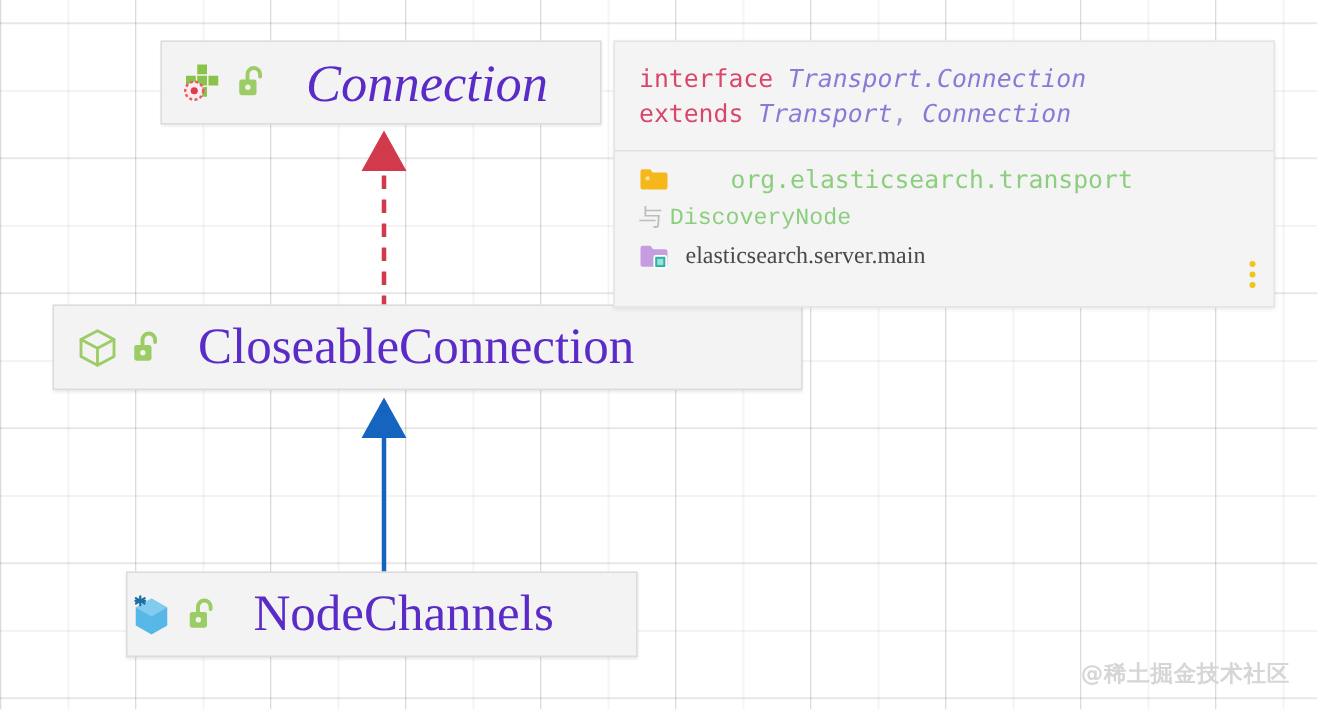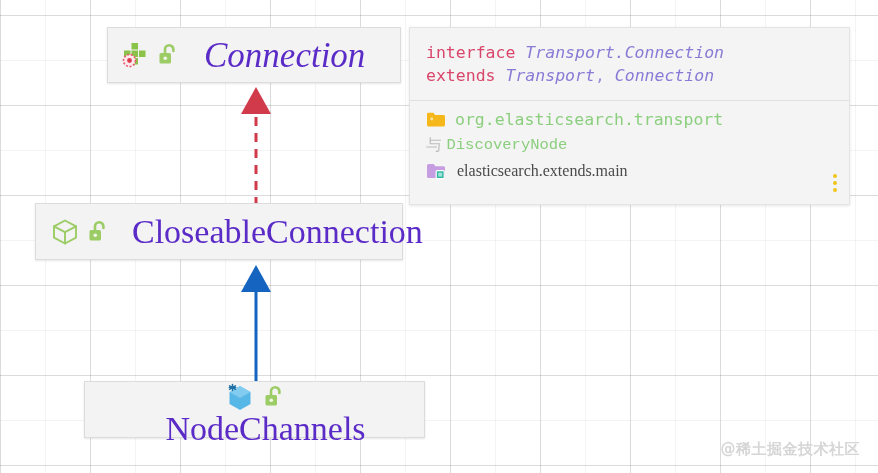--- a/index.html
+++ b/index.html
@@ -65,31 +65,30 @@
   #node-connection {
     left: 107px; top: 27px; width: 294px; height: 56px;
     padding-left: 12px;
   }
   #node-connection .node-label {
     font-size: 35px;
     margin-left: 24px;
     text-align: right;
   }
   #node-closeable {
-    left: 35px; top: 203px; width: 368px; height: 57px;
+    left: 35px; top: 203px; width: 500px; height: 57px;
     padding-left: 14px;
   }
   #node-closeable .node-label {
     font-size: 34px;
     margin-left: 22px;
   }
   #node-nodechannels {
     left: 84px; top: 381px; width: 341px; height: 57px;
     padding-left: 0;
-    flex-direction: column;
   }
   #node-nodechannels .node-label {
     font-size: 34px;
     margin-left: 22px;
   }
 
   
   .edge {
     position: absolute;
     pointer-events: none;
@@ -143,20 +142,21 @@
     display: inline-flex;
     align-items: center;
     justify-content: center;
     margin-right: 9px;
   }
   .meta-text-mono {
     font-family: "DejaVu Sans Mono", "Liberation Mono", monospace;
     font-size: 16.5px;
     color: #8bcf7e;
     white-space: nowrap;
+    margin-left: 32px;
   }
   .meta-text-green {
     font-family: Liberation Mono, monospace;
     font-size: 15.5px;
     color: #8bcf7e;
     white-space: nowrap;
   }
   .meta-prefix-cjk {
     font-family: "DejaVu Sans", sans-serif;
     font-size: 15.5px;
@@ -317,21 +317,21 @@
       <div class="meta-row">
         <span class="meta-icon">
           <svg width="22" height="18" viewBox="0 0 22 18">
             <path d="M1 3.4 A1.5 1.5 0 0 1 2.5 1.9 H7.6 L9.4 4.2 H17.5
                      A1.5 1.5 0 0 1 19 5.7 V14.4 A1.5 1.5 0 0 1 17.5 15.9
                      H2.5 A1.5 1.5 0 0 1 1 14.4 Z" fill="#c59de0"></path>
             <rect x="10.2" y="8.6" width="8" height="8" rx="1" fill="#2fb5a0" stroke="#ffffff" stroke-width="1.2"></rect>
             <rect x="12.2" y="10.6" width="4" height="4" fill="#9ee3d7"></rect>
           </svg>
         </span>
-        <span class="meta-text-dark">elasticsearch.extends.main</span>
+        <span class="meta-text-dark">elasticsearch.server.main</span>
       </div>
 
       <div id="doc-more">
         <span></span>
         <span></span>
         <span></span>
       </div>
     </div>
   </div>
 

